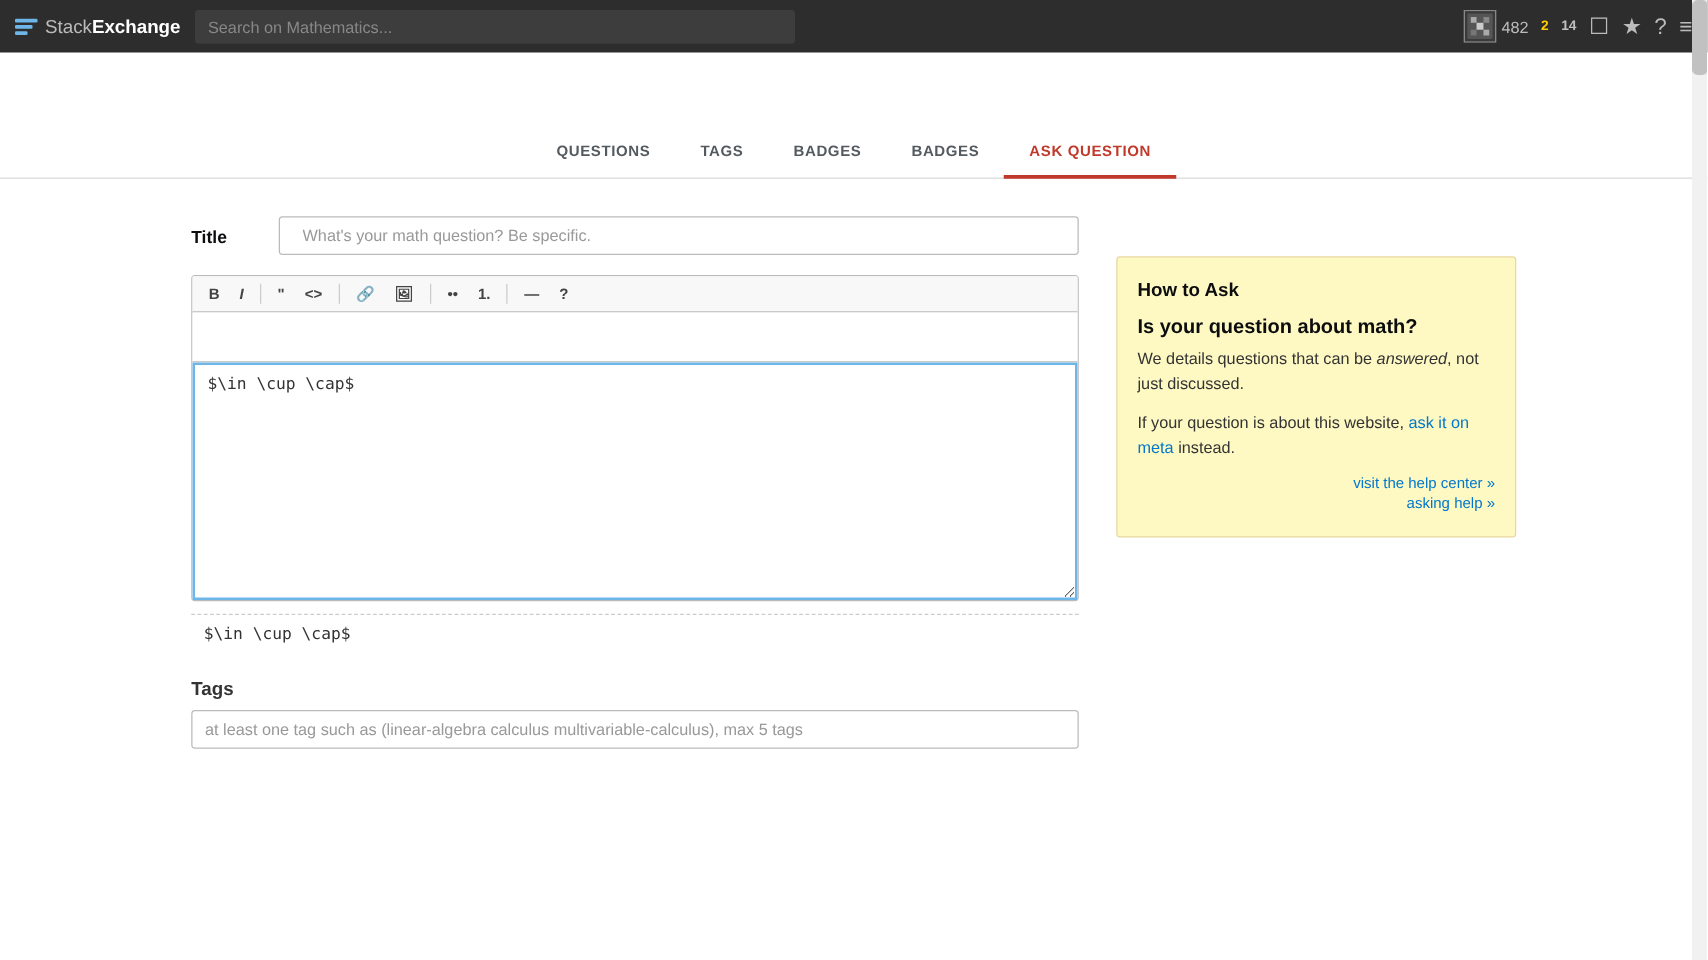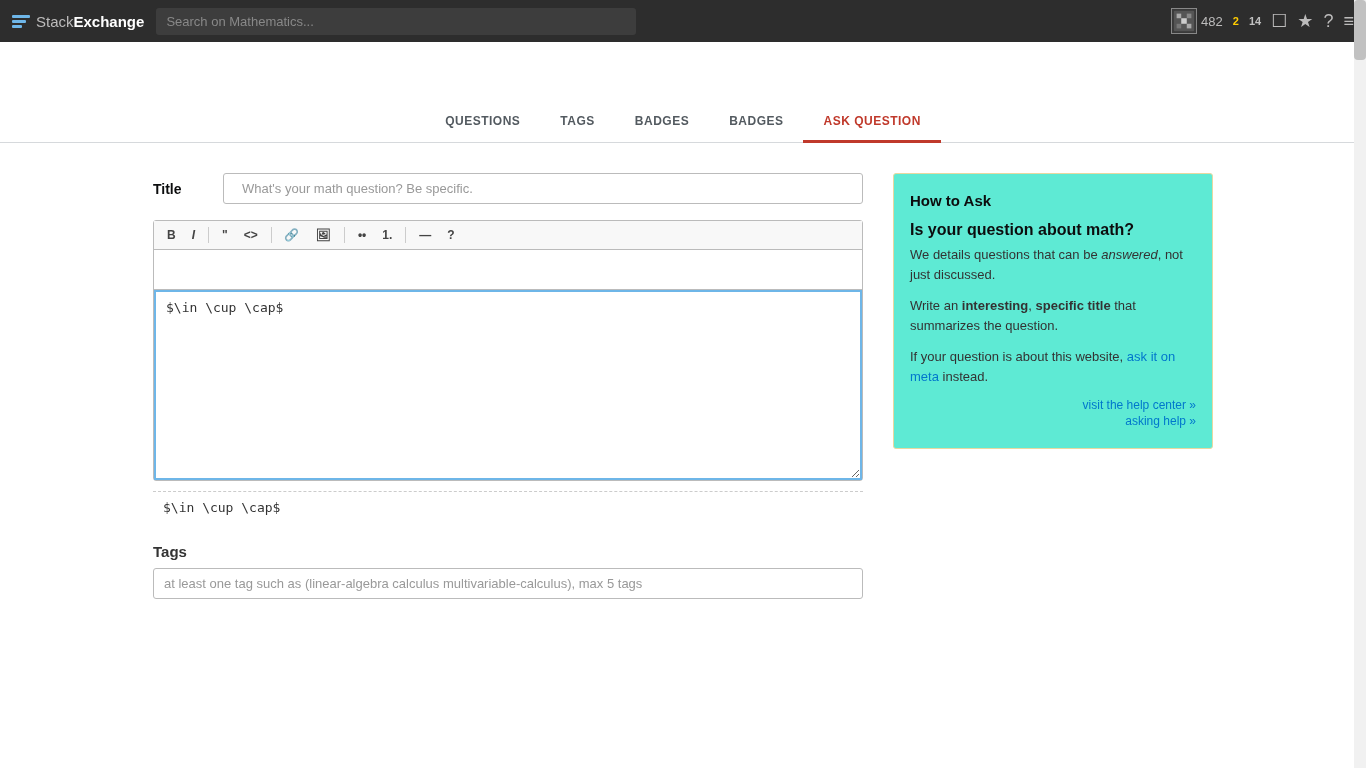--- a/index.html
+++ b/index.html
@@ -218,24 +218,25 @@
       color: #999;
     }
     .tags-input::placeholder { color: #999; }
 
     
     #sidebar {
       width: 320px;
       flex-shrink: 0;
     }
     .how-to-ask-box {
-      background: #5eead4;
+      background: #fef9c3;
       border: 1px solid #e8d8a0;
       border-radius: 3px;
       padding: 18px 16px;
+      margin-top: 32px;
     }
     .how-to-ask-title {
       font-size: 15px;
       font-weight: bold;
       color: #0c0d0e;
       margin-bottom: 12px;
     }
     .how-to-ask-subtitle {
       font-size: 16px;
       font-weight: bold;
@@ -372,23 +373,20 @@
   </div>
 
   <div id="sidebar">
     <div class="how-to-ask-box">
       <div class="how-to-ask-title">How to Ask</div>
       <div class="how-to-ask-subtitle">Is your question about math?</div>
       <p class="how-to-ask-text">
         <span>We details questions that can be </span><em>answered</em><span>, not just discussed.</span>
       </p>
       <p class="how-to-ask-text">
-        <span>Write an </span><strong>interesting</strong><span>, </span><strong>specific title</strong><span> that summarizes the question.</span>
-      </p>
-      <p class="how-to-ask-text">
         <span>If your question is about this website, </span><a href="#" class="link-blue">ask it on meta</a><span> instead.</span>
       </p>
       <div class="sidebar-links">
         <a href="#">visit the help center »</a>
         <a href="#">asking help »</a>
       </div>
     </div>
   </div>
 </div>
 

